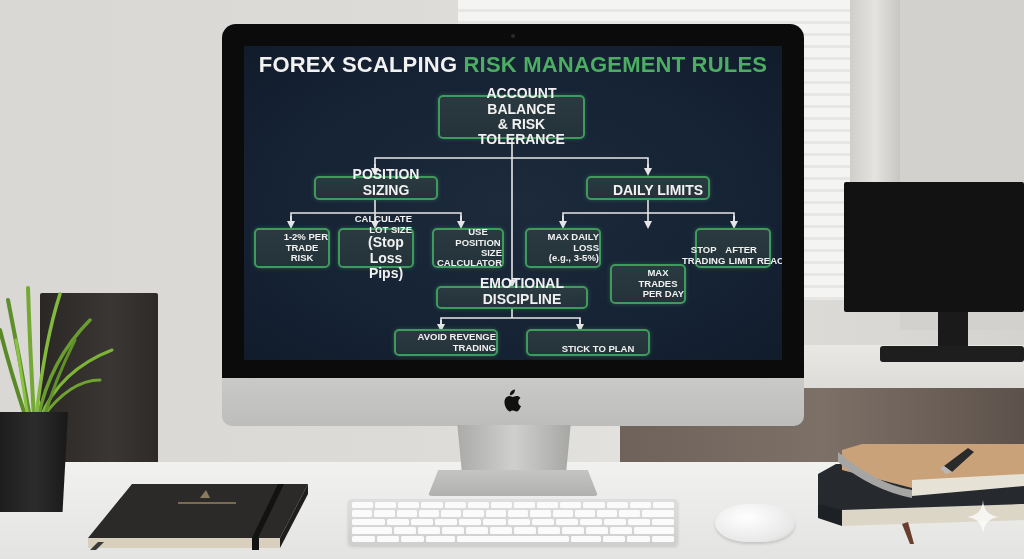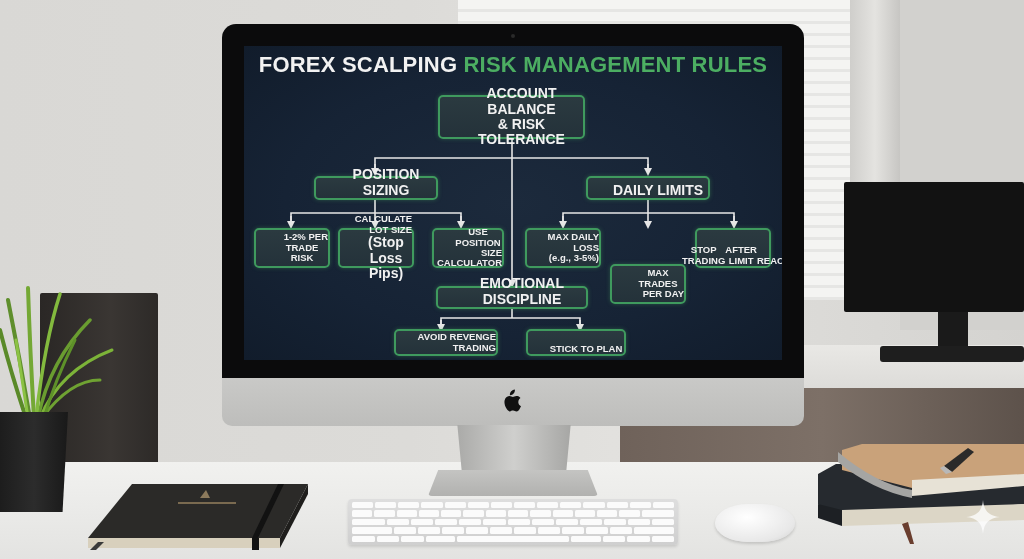--- a/index.html
+++ b/index.html
@@ -173,21 +173,21 @@
     <span>REACHED</span>
   </div>
 
   <div class="node n-md" style="left:192px;top:240px;width:152px;height:23px;">
     <span>EMOTIONAL DISCIPLINE</span>
   </div>
   <div class="node n-sm" style="left:150px;top:283px;width:104px;height:27px;flex-direction:column;">
     <span>AVOID REVENGE</span>
     <span>TRADING</span>
   </div>
-  <div class="node n-sm" style="left:282px;top:283px;width:100px;height:27px;">
+  <div class="node n-sm" style="left:282px;top:283px;width:124px;height:27px;">
     <span>STICK TO PLAN</span>
   </div>
 </div>
 
 <svg class="abs notebook-left" viewBox="0 0 228 70">
   <path d="M6 58 L50 4 L226 4 L198 58 Z" fill="#2b2a28"></path>
   <path d="M6 58 L198 58 L198 68 L6 68 Z" fill="#d8d0bd"></path>
   <path d="M198 58 L226 4 L226 14 L198 68 Z" fill="#1f1e1c"></path>
   <path d="M170 58 L196 4 L202 4 L176 58 Z" fill="#121212"></path>
   <rect x="170" y="58" width="7" height="12" fill="#121212"></rect>

